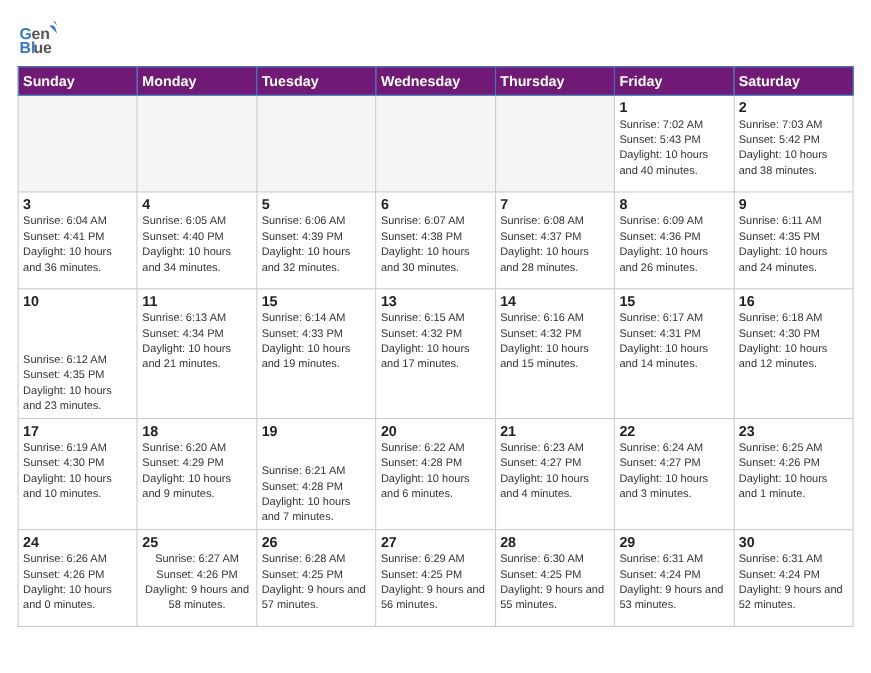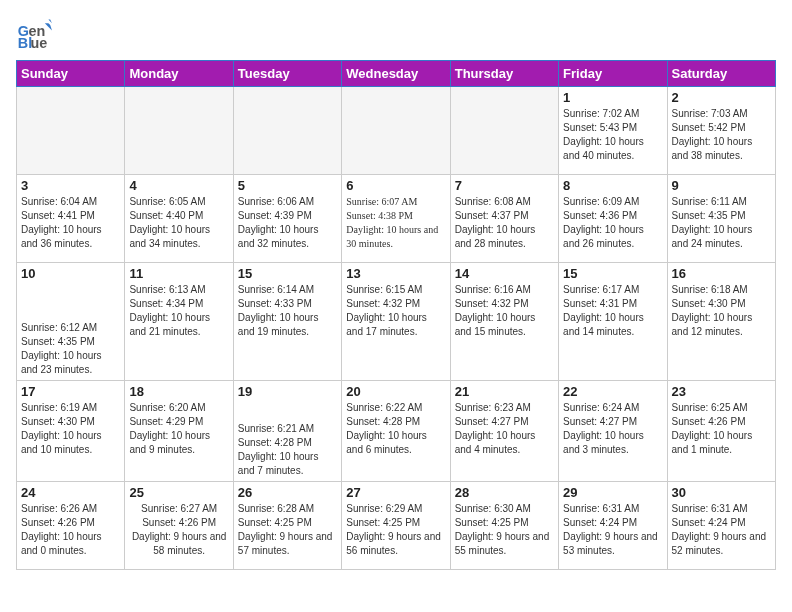--- a/index.html
+++ b/index.html
@@ -36,21 +36,21 @@
     .location {
       font-size: 15px;
       color: #444;
     }
     table {
       width: 100%;
       border-collapse: collapse;
       table-layout: fixed;
     }
     th {
-      background: #a21caf;
+      background: #701a75;
       color: #fff;
       font-size: 13px;
       font-weight: bold;
       padding: 5px 4px;
       text-align: left;
       border: 1px solid #3578c8;
     }
     td {
       border: 1px solid #ccc;
       vertical-align: top;
@@ -146,21 +146,21 @@
 Daylight: 10 hours and 34 minutes.</div>
         </td>
         <td>
           <span class="day-num">5</span>
           <div class="day-info" style="white-space: pre-wrap;">Sunrise: 6:06 AM
 Sunset: 4:39 PM
 Daylight: 10 hours and 32 minutes.</div>
         </td>
         <td>
           <span class="day-num">6</span>
-          <div class="day-info" style="white-space: pre-wrap; font-family: Liberation Serif, serif;">Sunrise: 6:07 AM
+          <div class="day-info" style="white-space: pre-wrap;">Sunrise: 6:07 AM
 Sunset: 4:38 PM
 Daylight: 10 hours and 30 minutes.</div>
         </td>
         <td>
           <span class="day-num">7</span>
           <div class="day-info" style="white-space: pre-wrap;">Sunrise: 6:08 AM
 Sunset: 4:37 PM
 Daylight: 10 hours and 28 minutes.</div>
         </td>
         <td>

